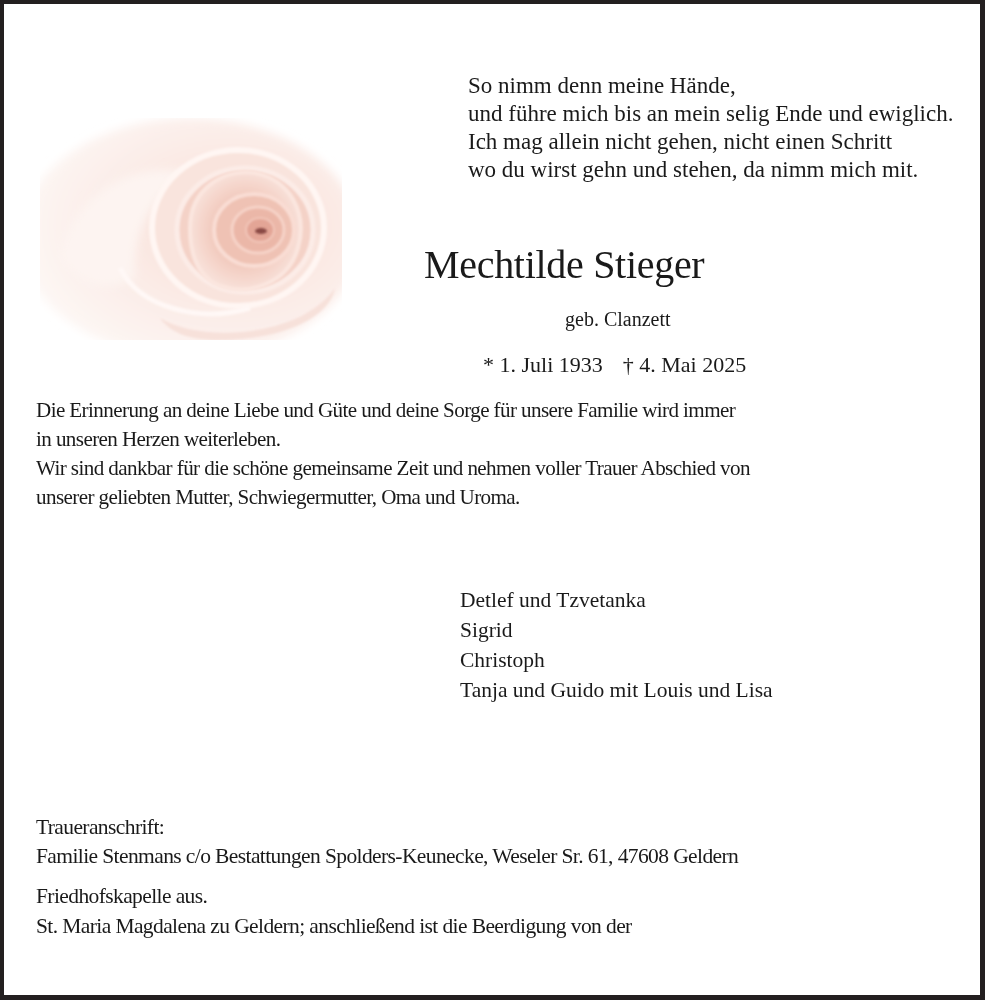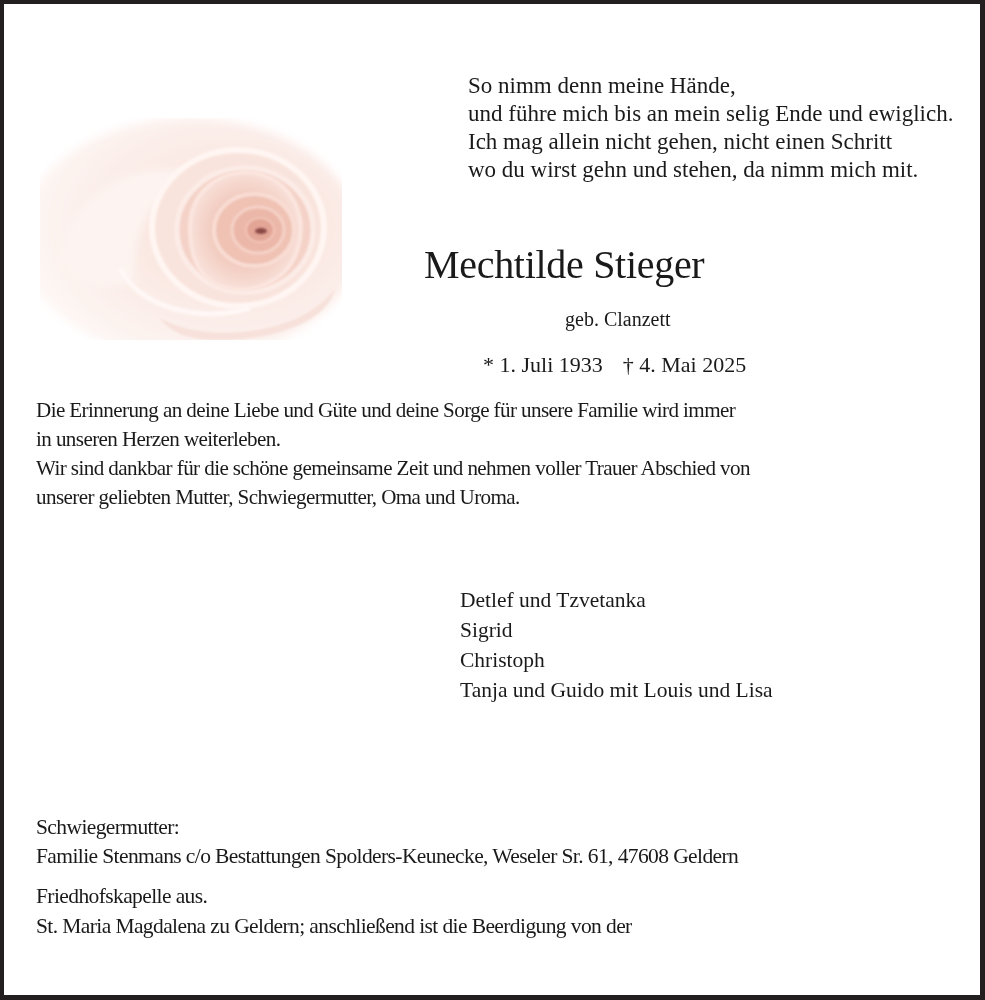--- a/index.html
+++ b/index.html
@@ -147,20 +147,20 @@
 </div>
 
 <div class="abs family">
   <span class="line">Detlef und Tzvetanka</span>
   <span class="line">Sigrid</span>
   <span class="line">Christoph</span>
   <span class="line">Tanja und Guido mit Louis und Lisa</span>
 </div>
 
 <div class="abs address">
-  <span class="line">Schwiegermutter:</span>
+  <span class="line">Traueranschrift:</span>
   <span class="line">Familie Stenmans c/o Bestattungen Spolders-Keunecke, Weseler Sr. 61, 47608 Geldern</span>
 </div>
 
 <div class="abs service">
   <span class="line">Friedhofskapelle aus.</span>
   <span class="line">St. Maria Magdalena zu Geldern; anschließend ist die Beerdigung von der</span>
 </div>
 
 </body></html>

